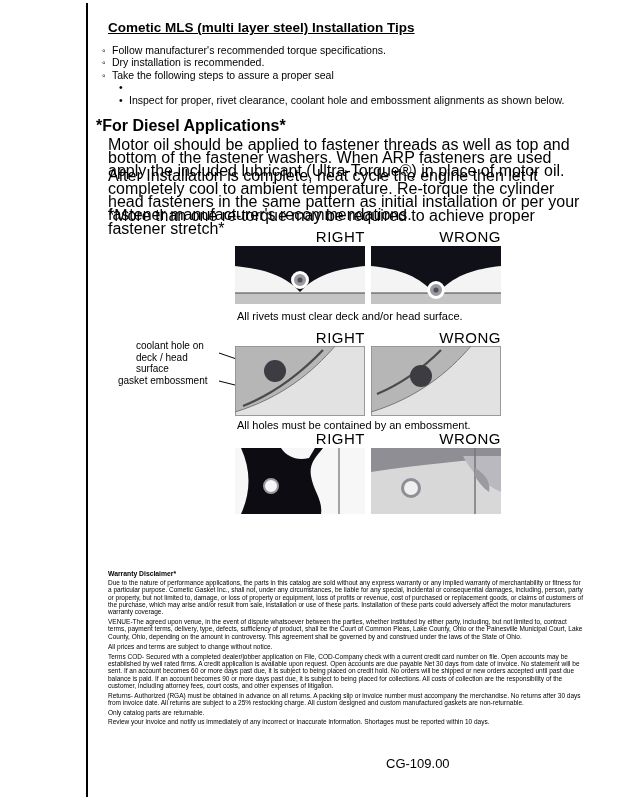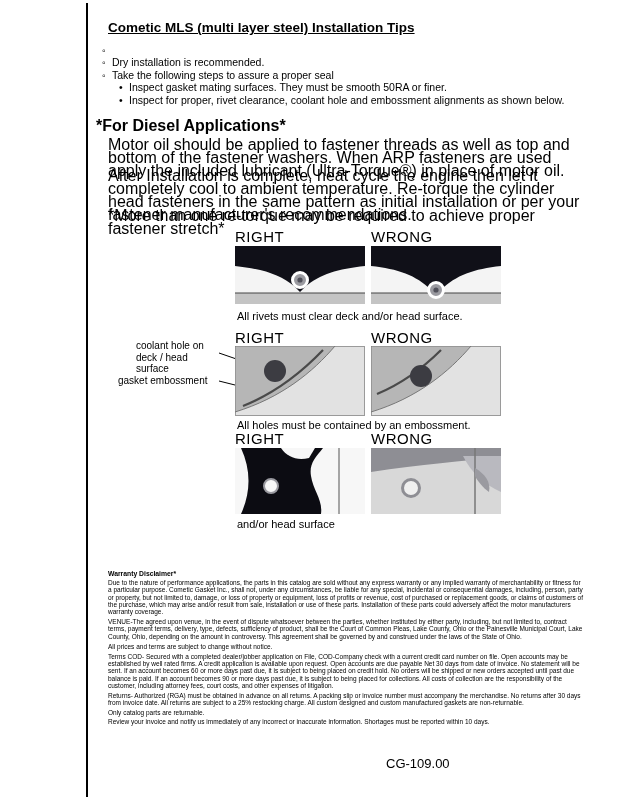--- a/index.html
+++ b/index.html
@@ -11,53 +11,53 @@
   .abs{position:absolute}
   .left-rule{position:absolute;left:86px;top:3px;width:2px;height:794px;background:#000}
   .title{left:108px;top:20px;font-size:13.5px;font-weight:bold;text-decoration:underline;white-space:nowrap}
   .bullets{left:102px;top:44px;width:490px;font-size:10.5px;line-height:12.4px}
   .bullet{display:flex}
   .bullet .m{flex:0 0 10px;width:10px}
   .sub{margin-left:17px}
   .h-diesel{left:96px;top:117px;font-size:16px;font-weight:bold}
   .p{left:108px;width:474px;font-size:16px;line-height:13px}
   .p1{top:138px}.p2{top:169px}.p3{top:209px}
-  .dlabel{font-size:15px;width:130px;text-align:left;letter-spacing:0.5px}
+  .dlabel{font-size:15px;width:130px;text-align:right;letter-spacing:0.5px}
   .panel{width:130px;line-height:0}
   .caption{font-size:11px}
   .sidelabel{font-size:10px;line-height:11.5px;}
   .disc{left:108px;top:570px;width:476px;font-size:6.5px;line-height:7.2px}
   .disc .dh{font-size:6.8px;font-weight:bold;margin:0 0 2px 0}
   .disc p{margin:0 0 3px 0}
   .footer{left:386px;top:756px;font-size:13px}
 </style>
 </head>
 <body>
 
 <div>
 
   <div class="left-rule"></div>
 
   <div class="abs title">Cometic MLS (multi layer steel) Installation Tips</div>
 
   <div class="abs bullets">
     <div class="bullet">
       <span class="m">◦</span>
+      <span>Follow manufacturer's recommended torque specifications.</span>
     </div>
     <div class="bullet">
       <span class="m">◦</span>
       <span>Dry installation is recommended.</span>
     </div>
     <div class="bullet">
       <span class="m">◦</span>
       <span>Take the following steps to assure a proper seal</span>
     </div>
     <div class="bullet sub">
       <span class="m">•</span>
-      <span>Inspect gasket mating surfaces.  They must be smooth 50RA or finer.</span>
     </div>
     <div class="bullet sub">
       <span class="m">•</span>
       <span>Inspect for proper, rivet clearance, coolant hole and embossment alignments as shown below.</span>
     </div>
   </div>
 
   <div class="abs h-diesel">*For Diesel Applications*</div>
   <div class="abs p p1">Motor oil should be applied to fastener threads as well as top and bottom of the fastener washers. When ARP fasteners are used apply the included lubricant (Ultra-Torque®) in place of motor oil.</div>
   <div class="abs p p2">After Installation is complete, heat cycle the engine then let it completely cool to ambient temperature. Re-torque the cylinder head fasteners in the same pattern as initial installation or per your fastener manufacturer's recommendations.</div>
@@ -138,21 +138,20 @@
     <svg width="130" height="66" viewBox="0 0 130 66">
       <rect width="130" height="66" fill="#d8d8d8"></rect>
       <path d="M0,0 H130 V8 C92,14 50,16 0,24 Z" fill="#8e8e94"></path>
       <path d="M92,8 C100,24 112,36 130,44 V8 Z" fill="#b9b9bf"></path>
       <line x1="104" y1="0" x2="104" y2="66" stroke="#777" stroke-width="1.5"></line>
       <path d="M104,20 C114,26 120,34 118,44 C112,40 106,32 104,28 Z" fill="#9a9aa0"></path>
       <circle cx="40" cy="40" r="8.5" fill="#efefef" stroke="#8e8e94" stroke-width="3"></circle>
     </svg>
   </div>
   <div class="abs caption" style="left:237px;top:518px;line-height:13px">
-    <div>and/or head surface</div>
   </div>
 
   <div class="abs disc">
     <div class="dh">Warranty Disclaimer*</div>
     <p>Due to the nature of performance applications, the parts in this catalog are sold without any express warranty or any implied warranty of merchantability or fitness for a particular purpose.  Cometic Gasket Inc., shall not, under any circumstances, be liable for any special, incidental or consequential damages, including, person, party or property, but not limited to, damage, or loss of property or equipment, loss of profits or revenue, cost of purchased or replacement goods, or claims of customers of the purchase, which may arise and/or result from sale, installation or use of these parts.  Installation of these parts could adversely affect the motor manufacturers warranty coverage.</p>
     <p>VENUE-The agreed upon venue, in the event of dispute whatsoever between the parties, whether instituted by either party, including, but not limited to, contract terms, payment terms, delivery, type, defects, sufficiency of product, shall be the Court of Common Pleas, Lake County, Ohio or the Painesville Municipal Court, Lake County, Ohio, depending on the amount in controversy.  This agreement shall be governed by and construed under the laws of the State of Ohio.</p>
     <p>All prices and terms are subject to change without notice.</p>
     <p>Terms COD- Secured with a completed dealer/jobber application on File, COD-Company check with a current credit card number on file.  Open accounts may be established by well rated firms.  A credit application is available upon request.  Open accounts are due payable Net 30 days from date of invoice.  No statement will be sent.  If an account becomes 60 or more days past due, it is subject to being placed on credit hold.  No orders will be shipped or new orders accepted until past due balance is paid.  If an account becomes 90 or more days past due, it is subject to being placed for collections.  All costs of collection are the responsibility of the customer, including attorney fees, court costs, and other expenses of litigation.</p>
     <p>Returns- Authorized (RGA) must be obtained in advance on all returns.  A packing slip or invoice number must accompany the merchandise.  No returns after 30 days from invoice date.  All returns are subject to a 25% restocking charge.  All custom designed and custom manufactured gaskets are non-returnable.</p>
     <p style="margin-bottom:1px">Only catalog parts are returnable.</p>

